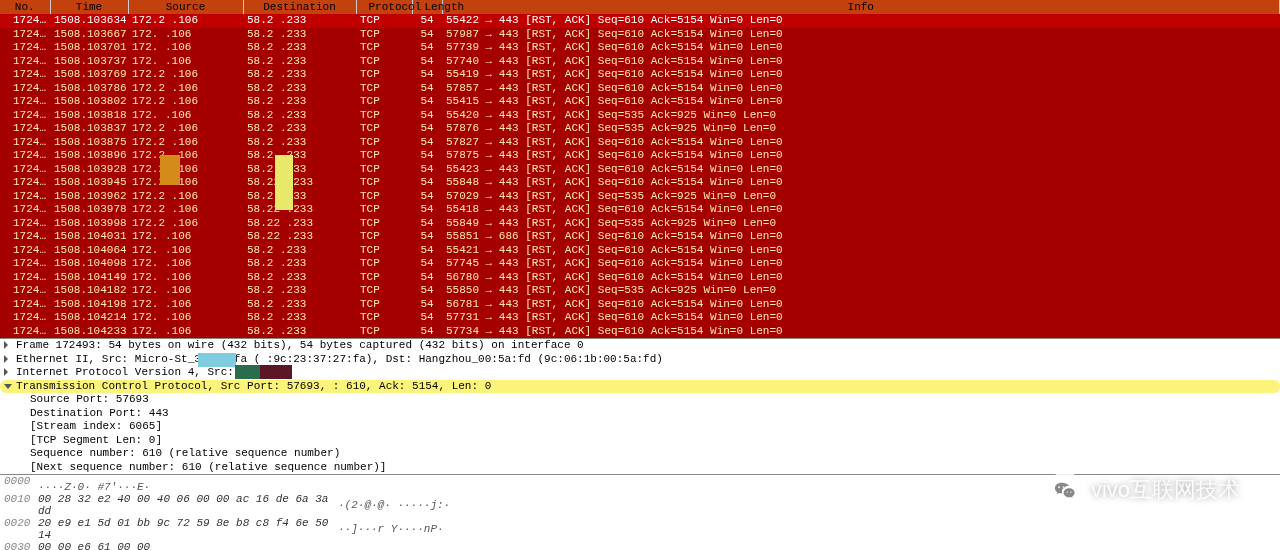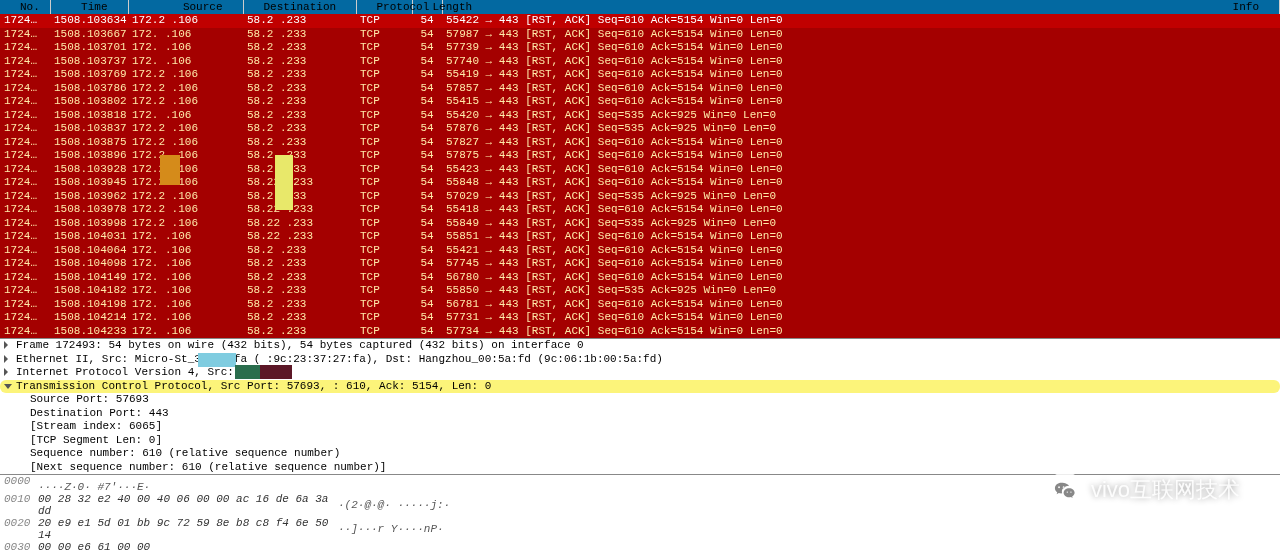--- a/index.html
+++ b/index.html
@@ -11,42 +11,42 @@
   height: 550px;
   overflow: hidden;
   position: relative;
 }
 .packet-list {
   width: 100%;
   border-collapse: collapse;
   table-layout: fixed;
 }
 .packet-list thead th {
-  background: #0369a1;
-  text-align: right;
+  background: #c2410c;
+  text-align: center;
   font-weight: normal;
-  padding: 1px 20px;
+  padding: 1px 12px;
   border-right: 1px solid #ccc;
   color: #000;
 }
 .packet-list tbody tr {
   background: #a40000;
   color: #ffe9a8;
 }
 .packet-list tbody tr.selected {
   background: #c00000;
   color: #fff;
 }
 .packet-list tbody td {
   padding: 0 4px;
   white-space: nowrap;
   overflow: hidden;
   line-height: 13.5px;
 }
-.col-no { width: 50px; padding-right:8px;}
+.col-no { width: 50px; text-align: right; padding-right:8px;}
 .col-time { width: 78px; }
 .col-src { width: 115px; }
 .col-dst { width: 113px; }
 .col-proto { width: 56px; }
 .col-len { width: 30px; text-align:center; }
 .col-info { width: auto; padding-left:6px;}
 .details-pane {
   border-top: 1px solid #888;
   background: #fff;
   color: #000;
@@ -289,21 +289,21 @@
         <td class="col-len">54</td>
         <td class="col-info">55849 → 443 [RST, ACK] Seq=535 Ack=925 Win=0 Len=0</td>
       </tr>
       <tr>
         <td class="col-no">1724…</td>
         <td>1508.104031</td>
         <td>172.    .106</td>
         <td>58.22  .233</td>
         <td>TCP</td>
         <td class="col-len">54</td>
-        <td class="col-info">55851 → 443 [RST, ACK] Seq=610 Ack=5154 Win=0 Len=0</td>
+        <td class="col-info">55851 → 686 [RST, ACK] Seq=610 Ack=5154 Win=0 Len=0</td>
       </tr>
       <tr>
         <td class="col-no">1724…</td>
         <td>1508.104064</td>
         <td>172.    .106</td>
         <td>58.2   .233</td>
         <td>TCP</td>
         <td class="col-len">54</td>
         <td class="col-info">55421 → 443 [RST, ACK] Seq=610 Ack=5154 Win=0 Len=0</td>
       </tr>

